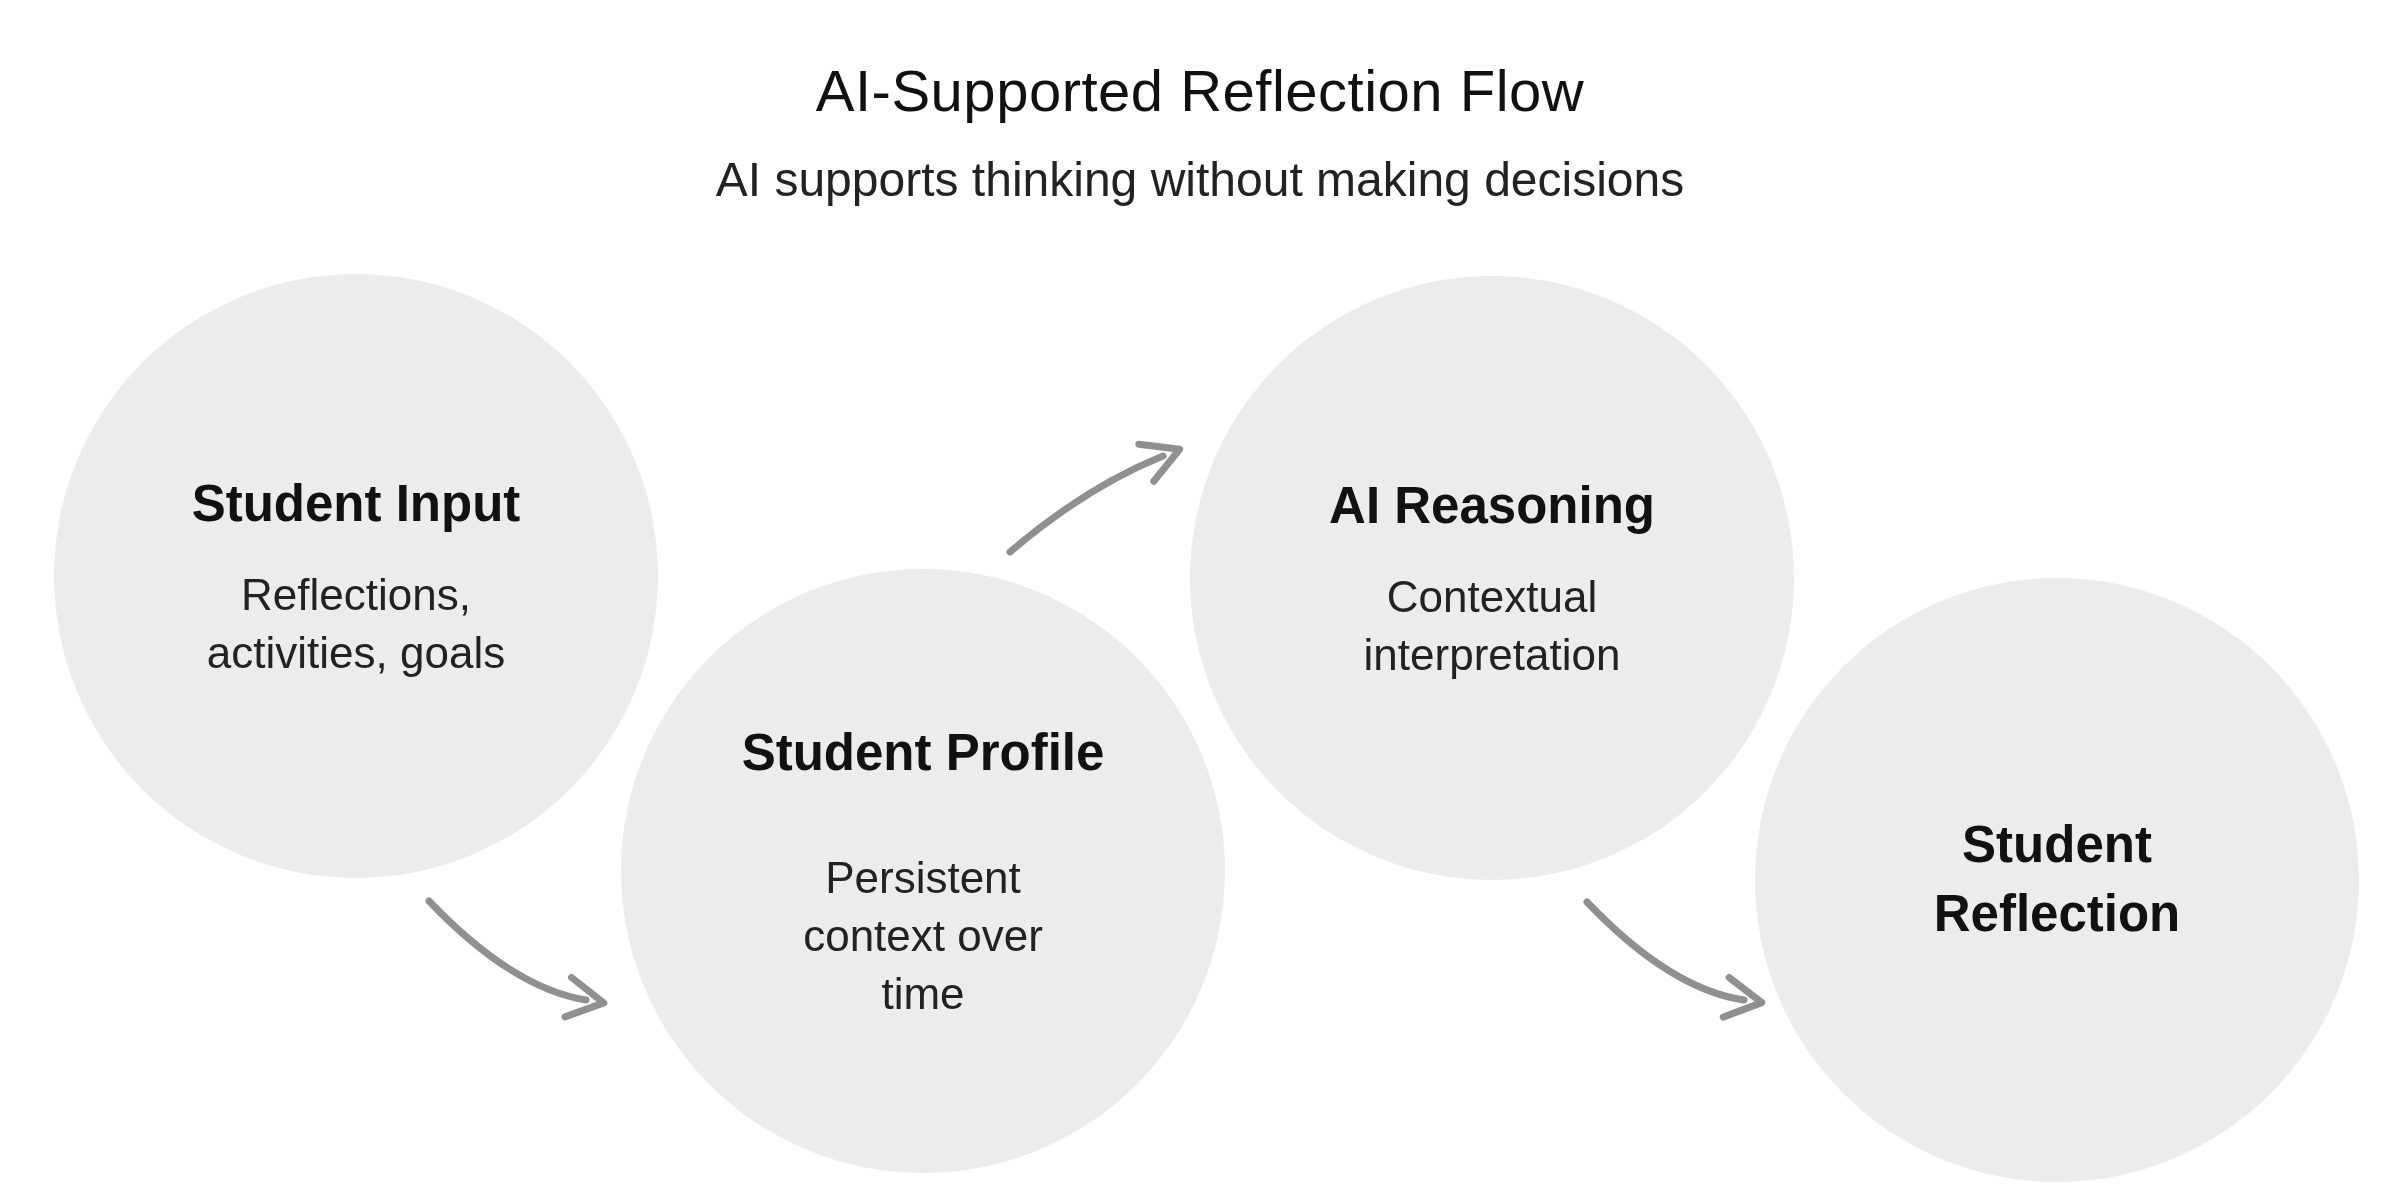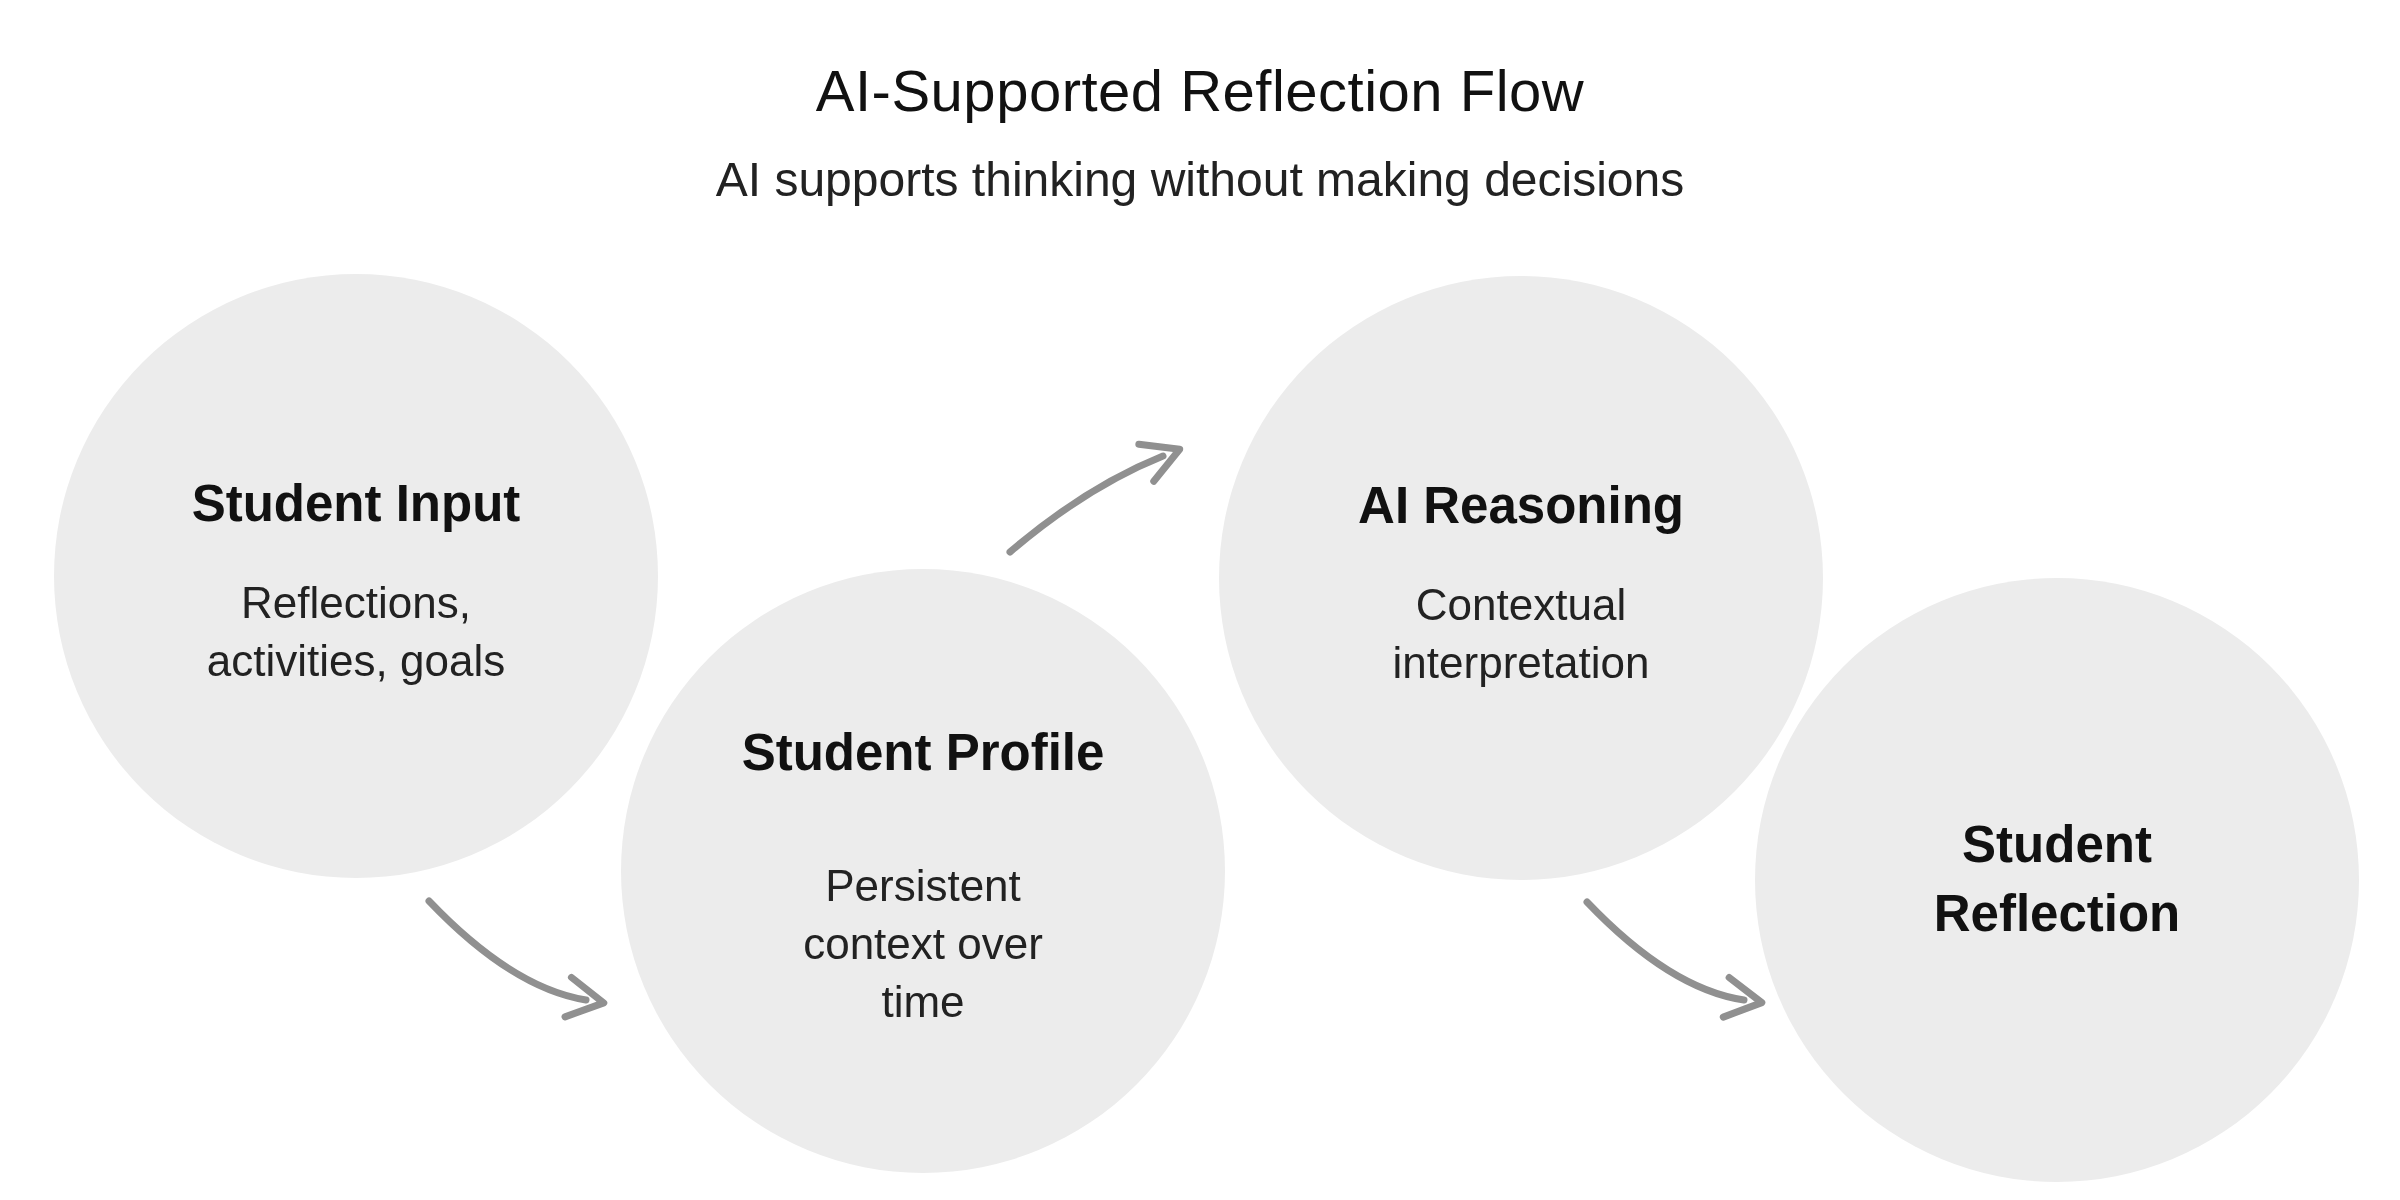--- a/index.html
+++ b/index.html
@@ -42,38 +42,38 @@
     height: 604px;
     border-radius: 50%;
     background: var(--circle-fill, #ececec);
     display: flex;
     flex-direction: column;
     align-items: center;
     justify-content: center;
     text-align: center;
   }
   .node h2 {
-    margin: 8px;
+    margin: 0;
     font-size: 51px;
     line-height: 1.35;
     font-weight: 700;
     color: var(--title-color, #111111);
     white-space: pre-line;
   }
   .node p {
     margin: 28px 0 0 0;
     font-size: 44px;
     line-height: 1.32;
     font-weight: 400;
     color: var(--body-color, #222222);
     white-space: pre-line;
   }
   #node-student-input     { left: 54px;   top: 274px; }
   #node-student-profile   { left: 621px;  top: 569px; gap: 33px; }
-  #node-ai-reasoning      { left: 1219px; top: 276px; }
+  #node-ai-reasoning      { left: 1190px; top: 276px; }
   #node-student-reflection{ left: 1755px; top: 578px; }
   svg.arrows {
     position: absolute;
     left: 0;
     top: 0;
     pointer-events: none;
   }
   .arrow {
     fill: none;
     stroke: var(--arrow-color, #909090);

